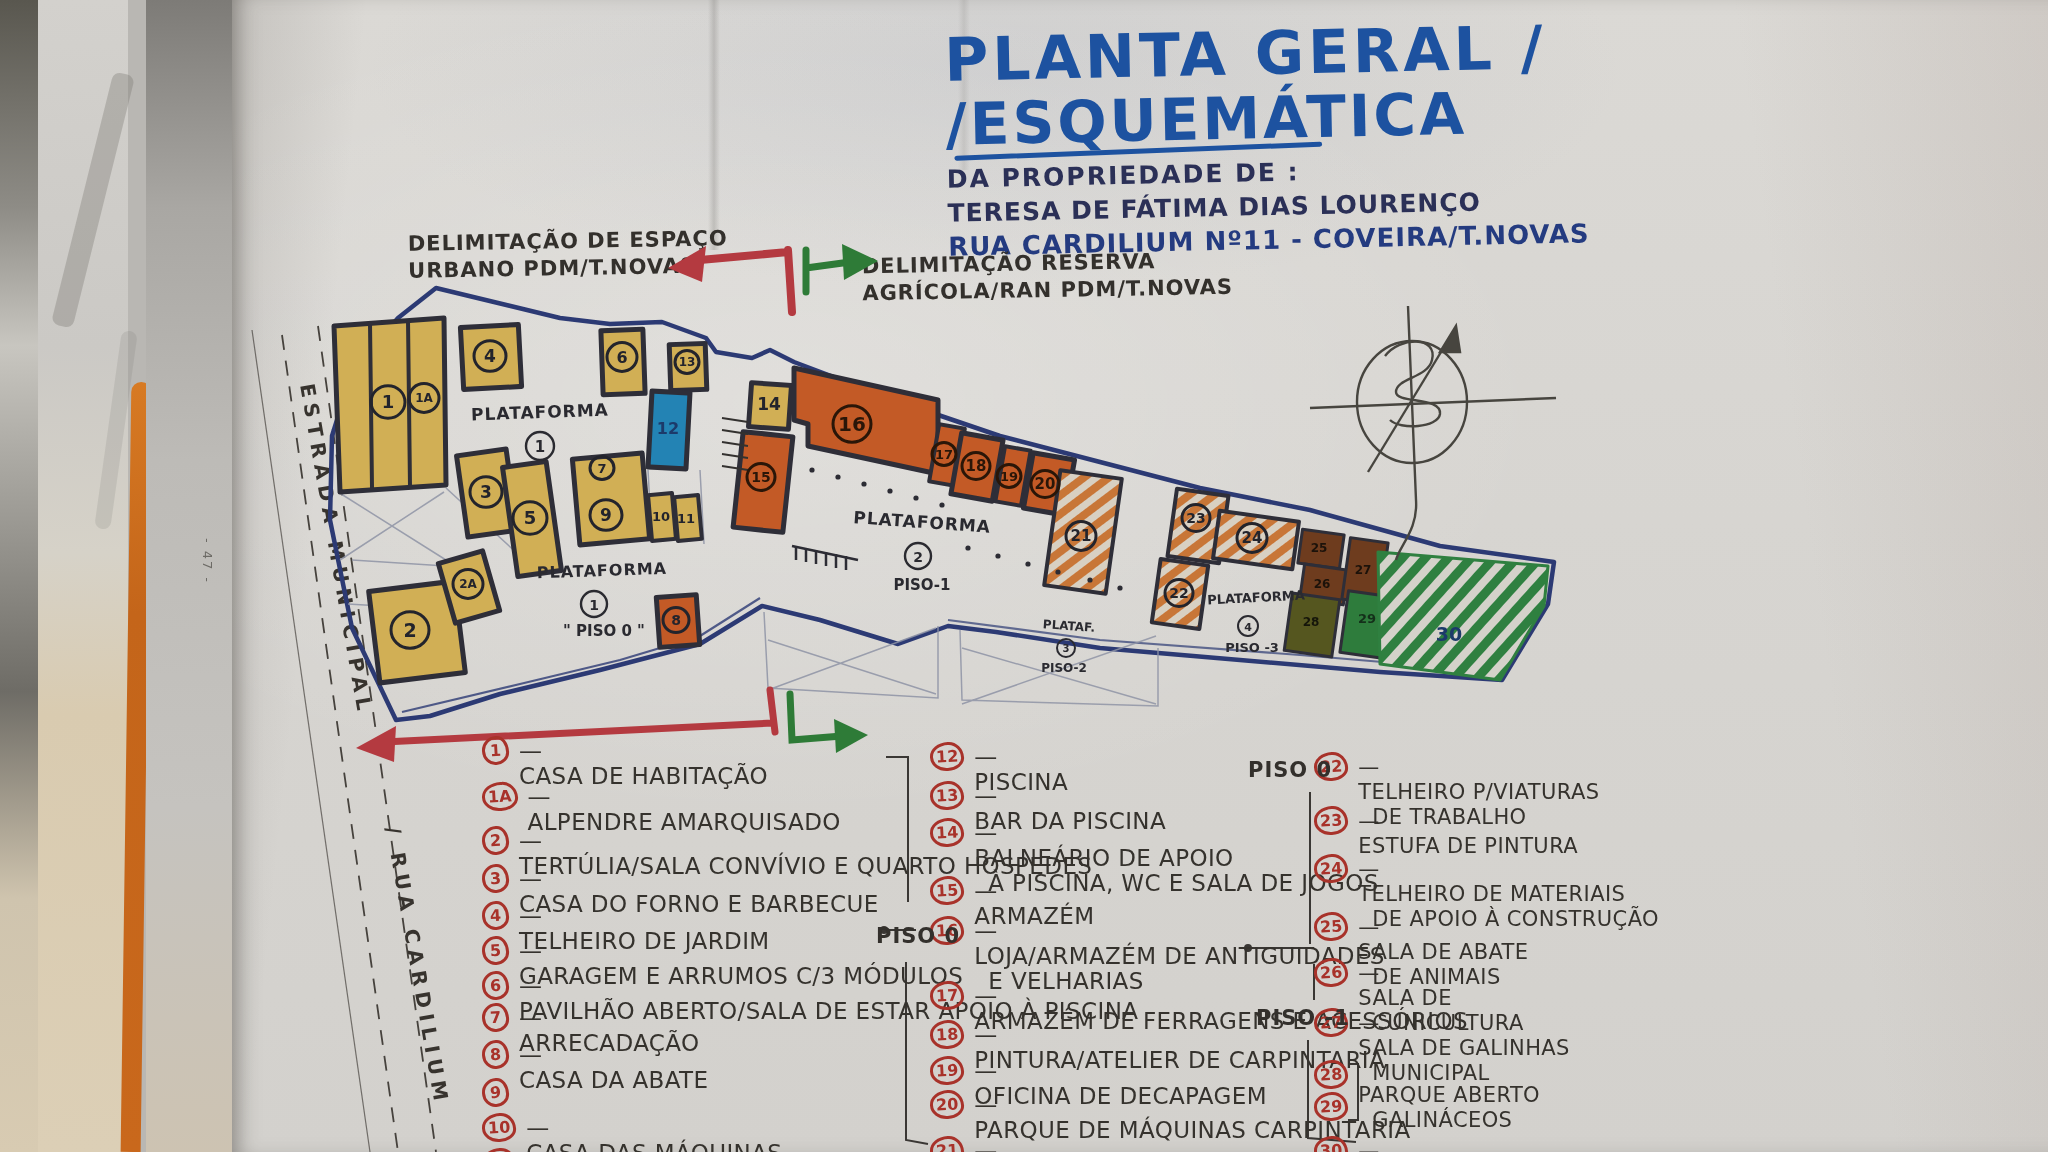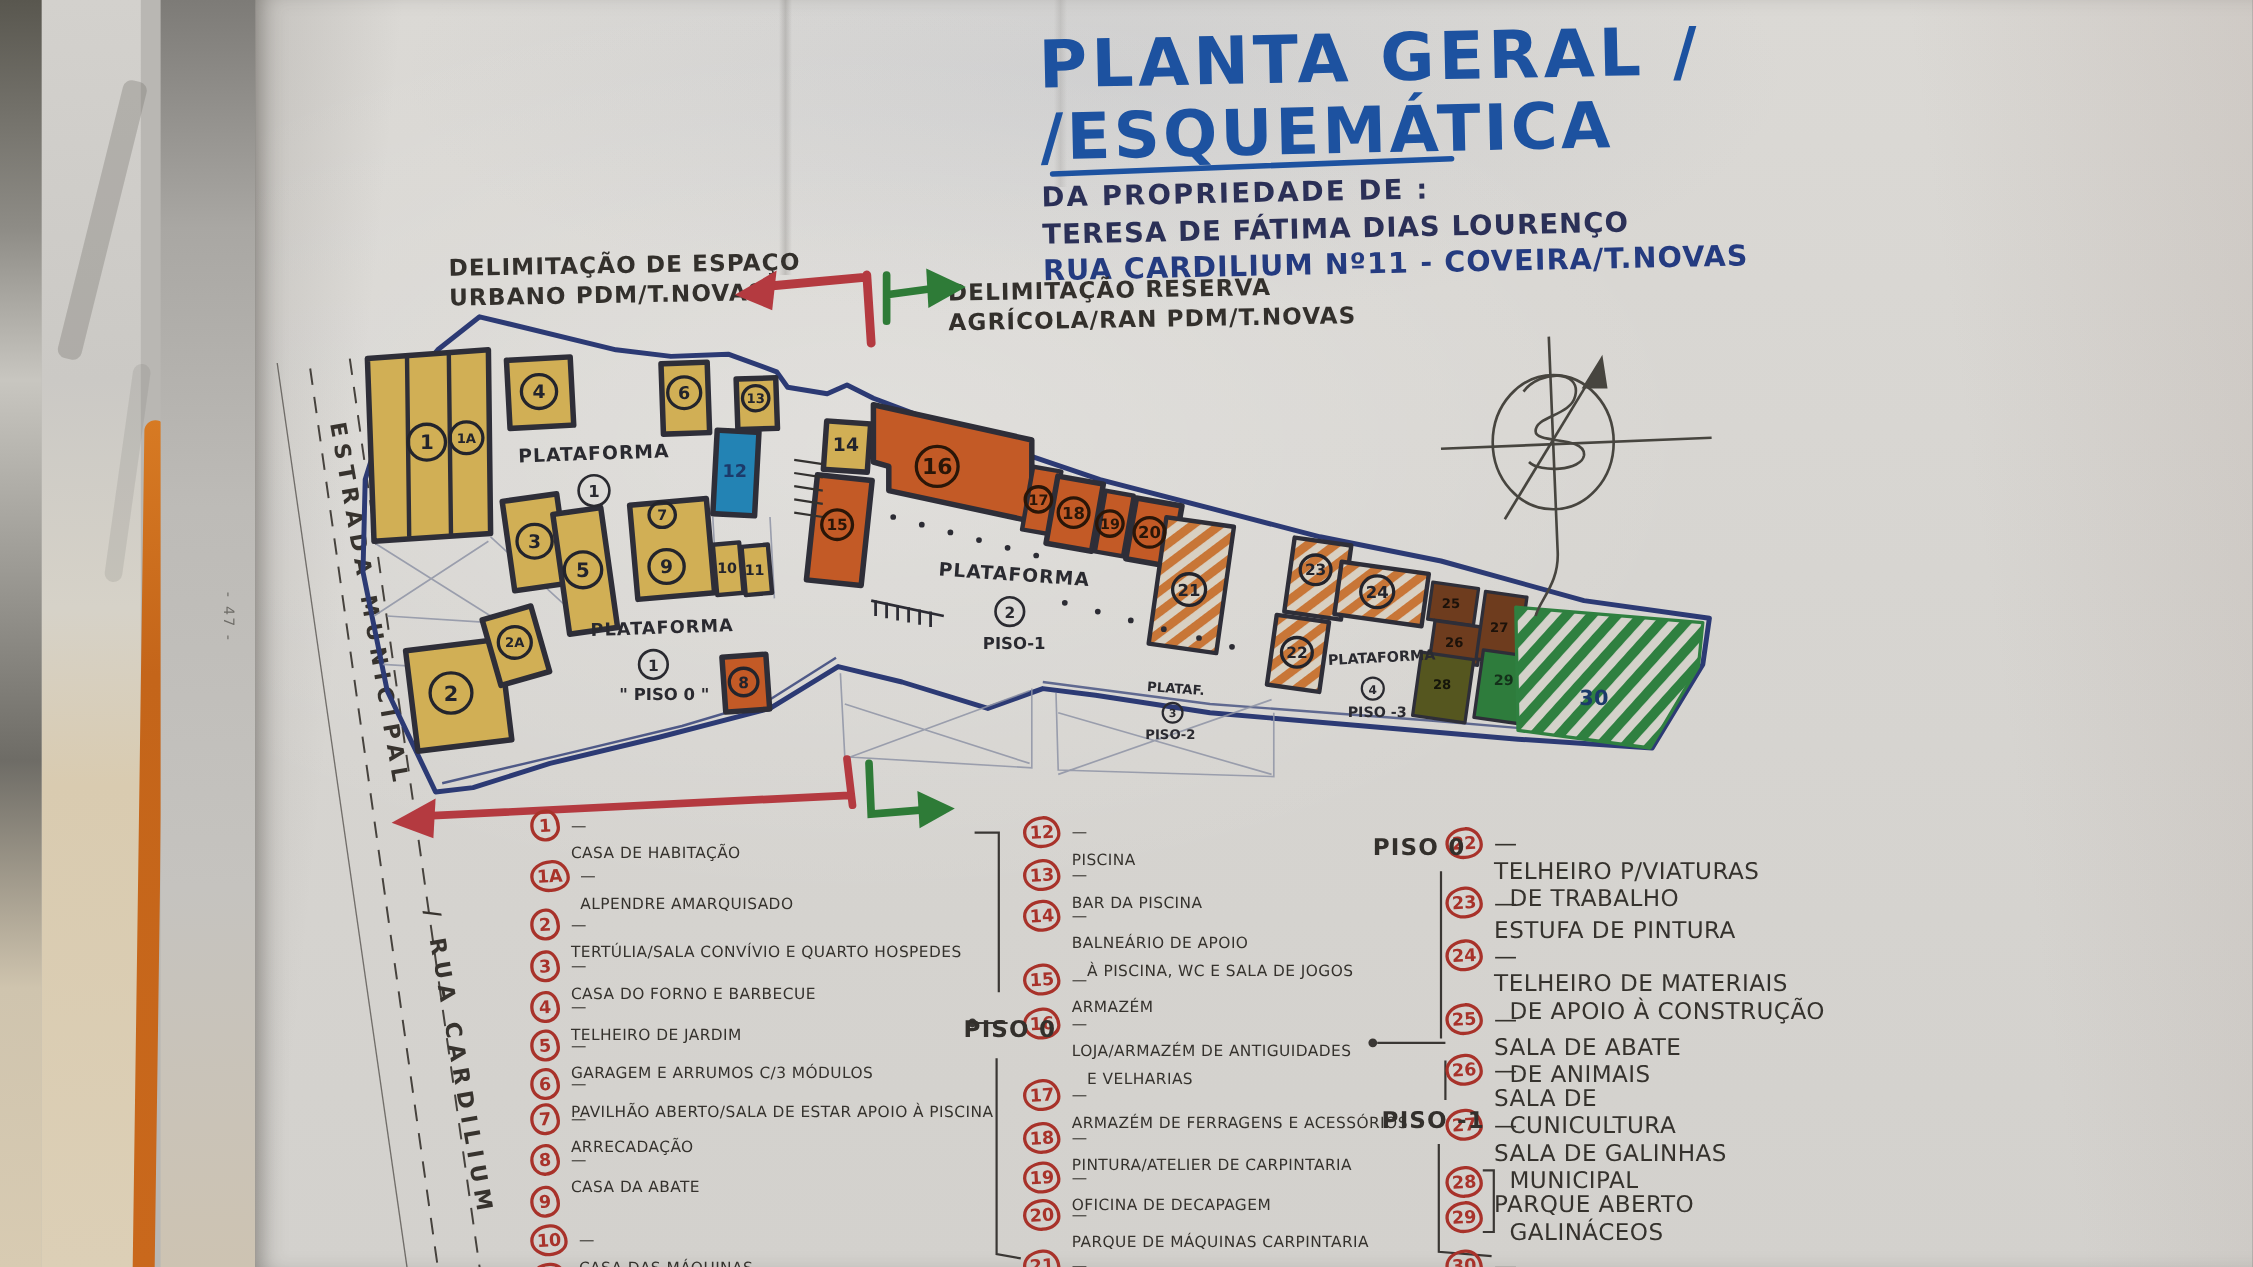--- a/index.html
+++ b/index.html
@@ -39,21 +39,21 @@
   .t4{font-size:25px;font-weight:bold;color:#2b3057;letter-spacing:1px;margin-top:5px;white-space:nowrap;}
   .t5{font-size:26px;font-weight:bold;color:#243b80;letter-spacing:1px;margin-top:4px;white-space:nowrap;}
   
   .note{position:absolute;color:#33302c;font-size:21px;font-weight:bold;letter-spacing:1px;line-height:27px;white-space:nowrap;}
   
   .lcol{position:absolute;left:0;top:0;}
   .lrow{position:absolute;display:flex;gap:10px;align-items:flex-start;white-space:nowrap;}
   .lnum{min-width:27px;height:29px;padding:0 3px;border:3px solid #a8322a;color:#a8322a;
         border-radius:55% 45% 50% 50%/50% 58% 44% 50%;display:flex;align-items:center;justify-content:center;
         font-weight:bold;font-size:16px;flex:0 0 auto;transform:rotate(-3deg);}
-  .ltxt{color:#35322d;font-size:14px;font-weight:500;letter-spacing:.4px;line-height:25px;padding-top:3px;}
+  .ltxt{color:#35322d;font-size:23px;font-weight:500;letter-spacing:.4px;line-height:25px;padding-top:3px;}
   .ltxt::before{content:"— ";}
   .nodash .ltxt::before{content:"";}
   .lt1,.lt2{display:block;} .lt2{margin-left:14px;}
   .lift .ltxt{position:relative;top:-12px;}
   .c3 .ltxt{font-size:21px;}
   .piso{position:absolute;color:#33302c;font-size:21px;font-weight:bold;letter-spacing:1px;}
   svg{position:absolute;left:0;top:0;}
   svg text{font-family:"DejaVu Sans",sans-serif;}
 </style>
 </head>

